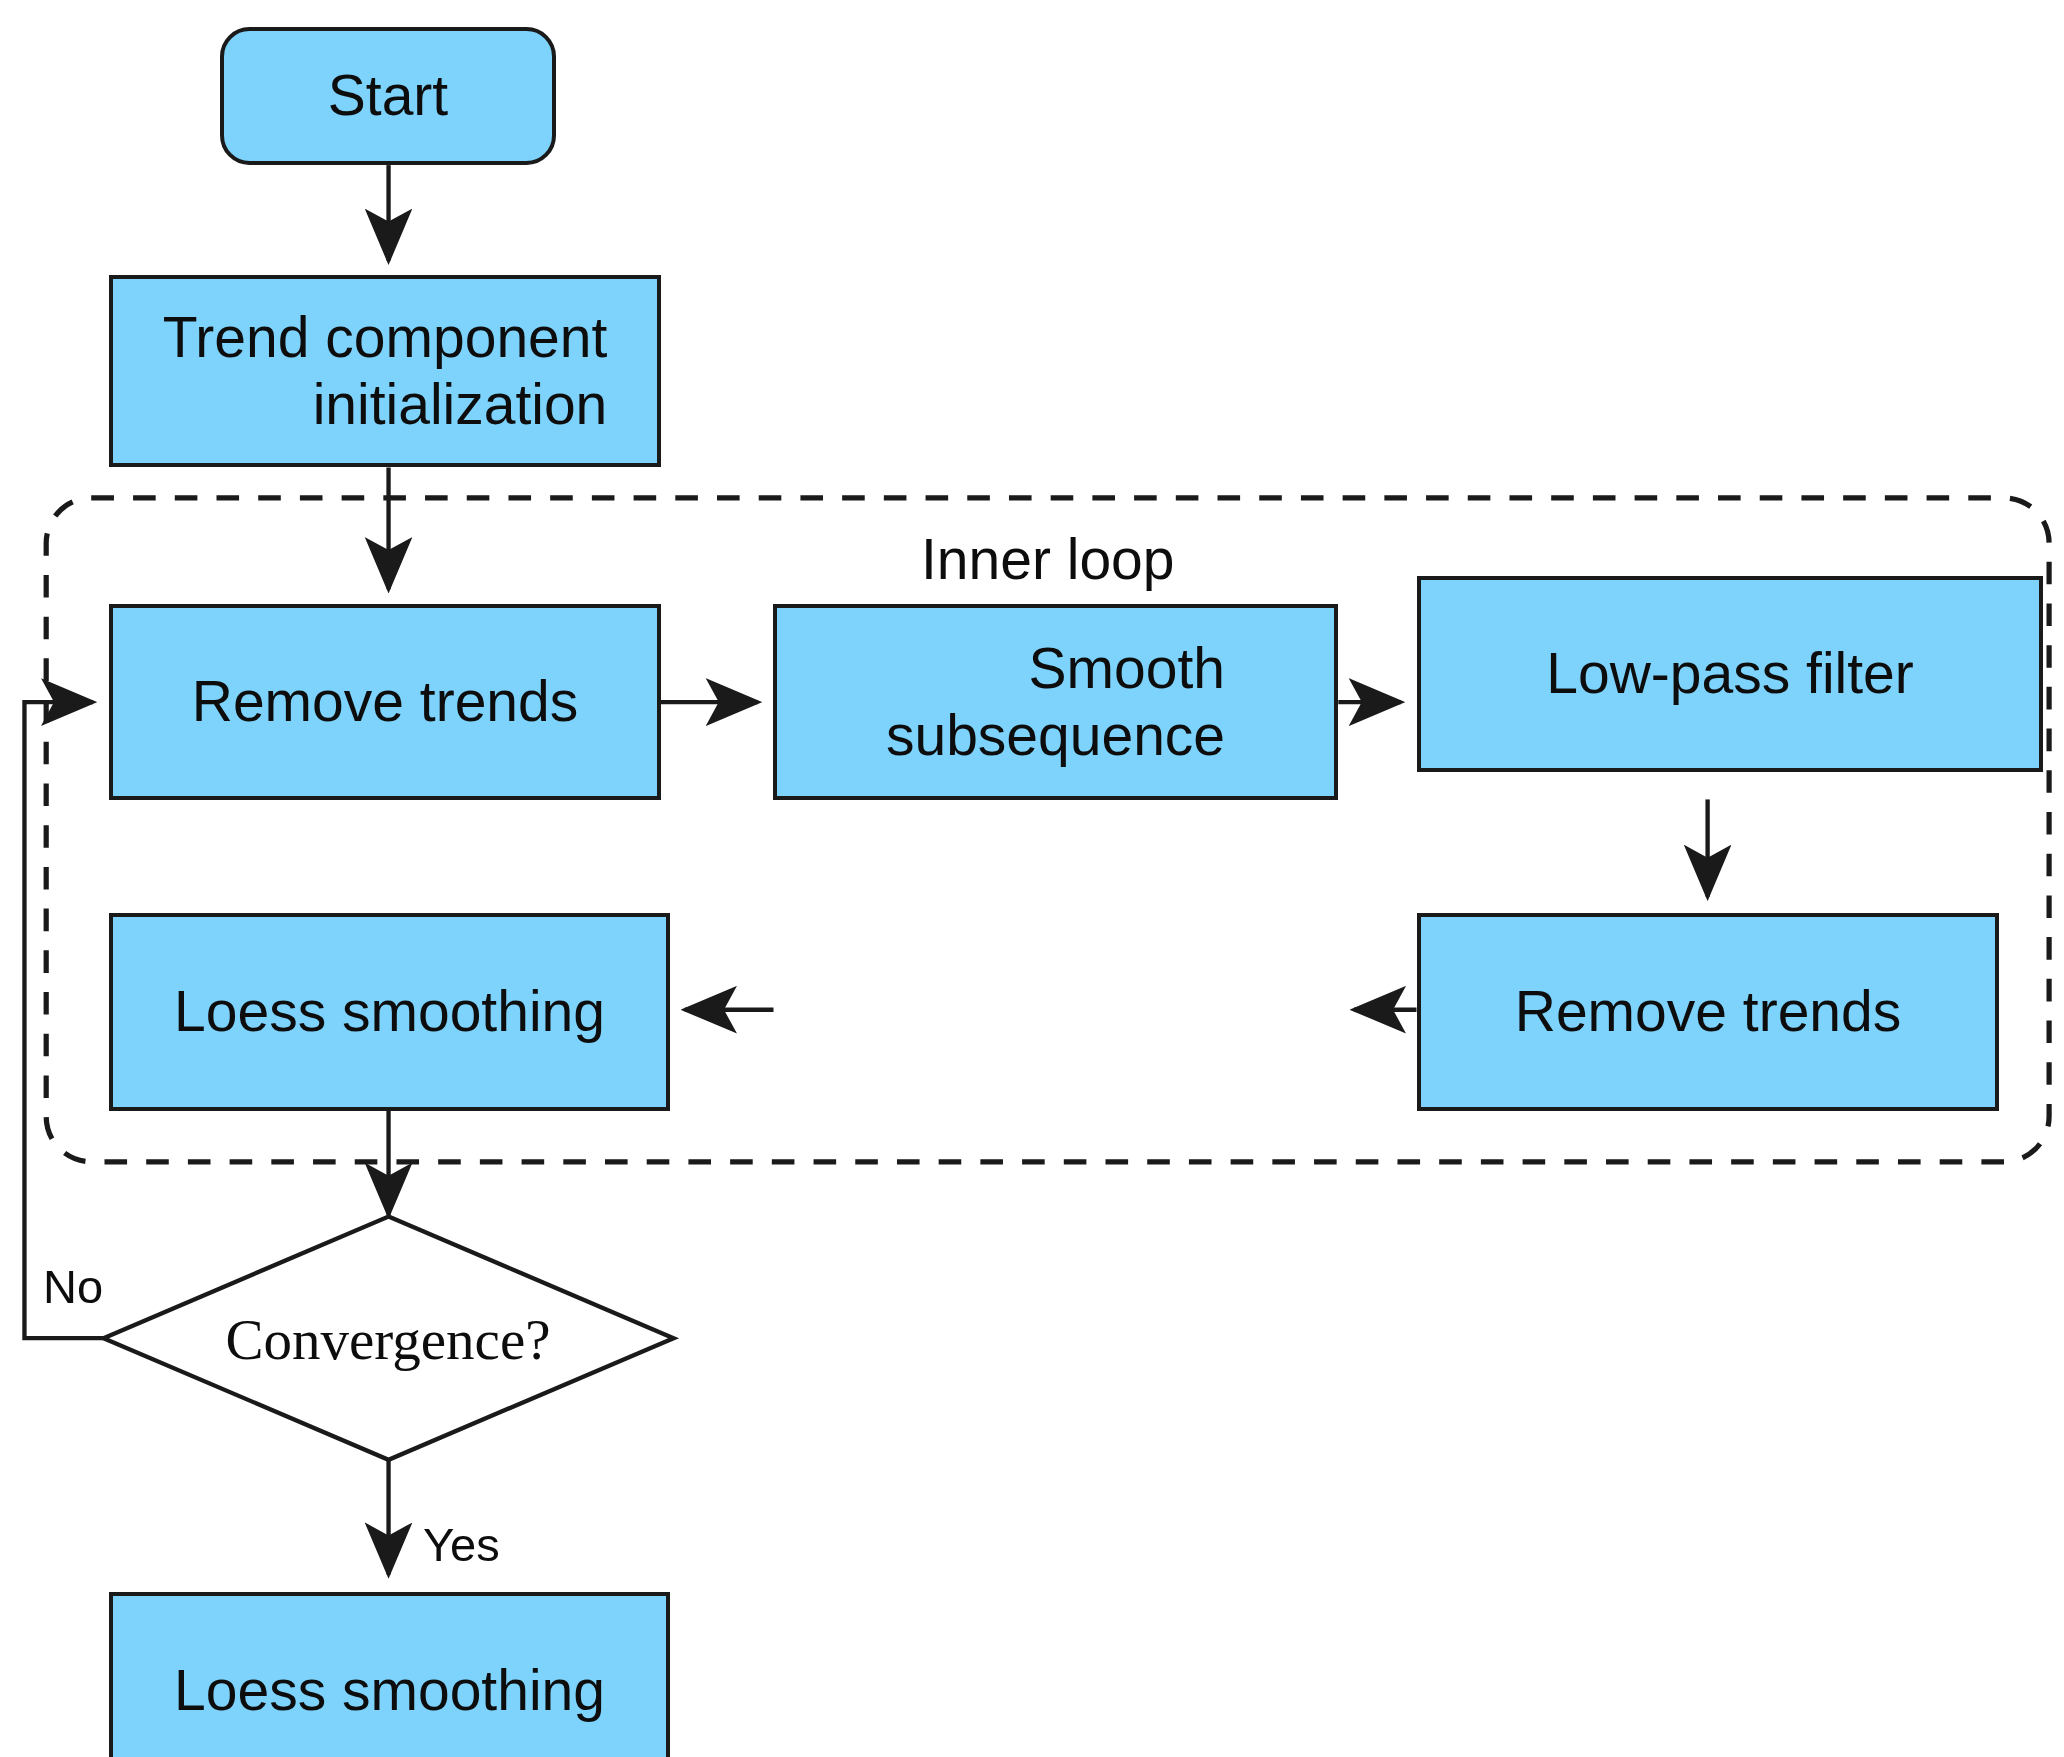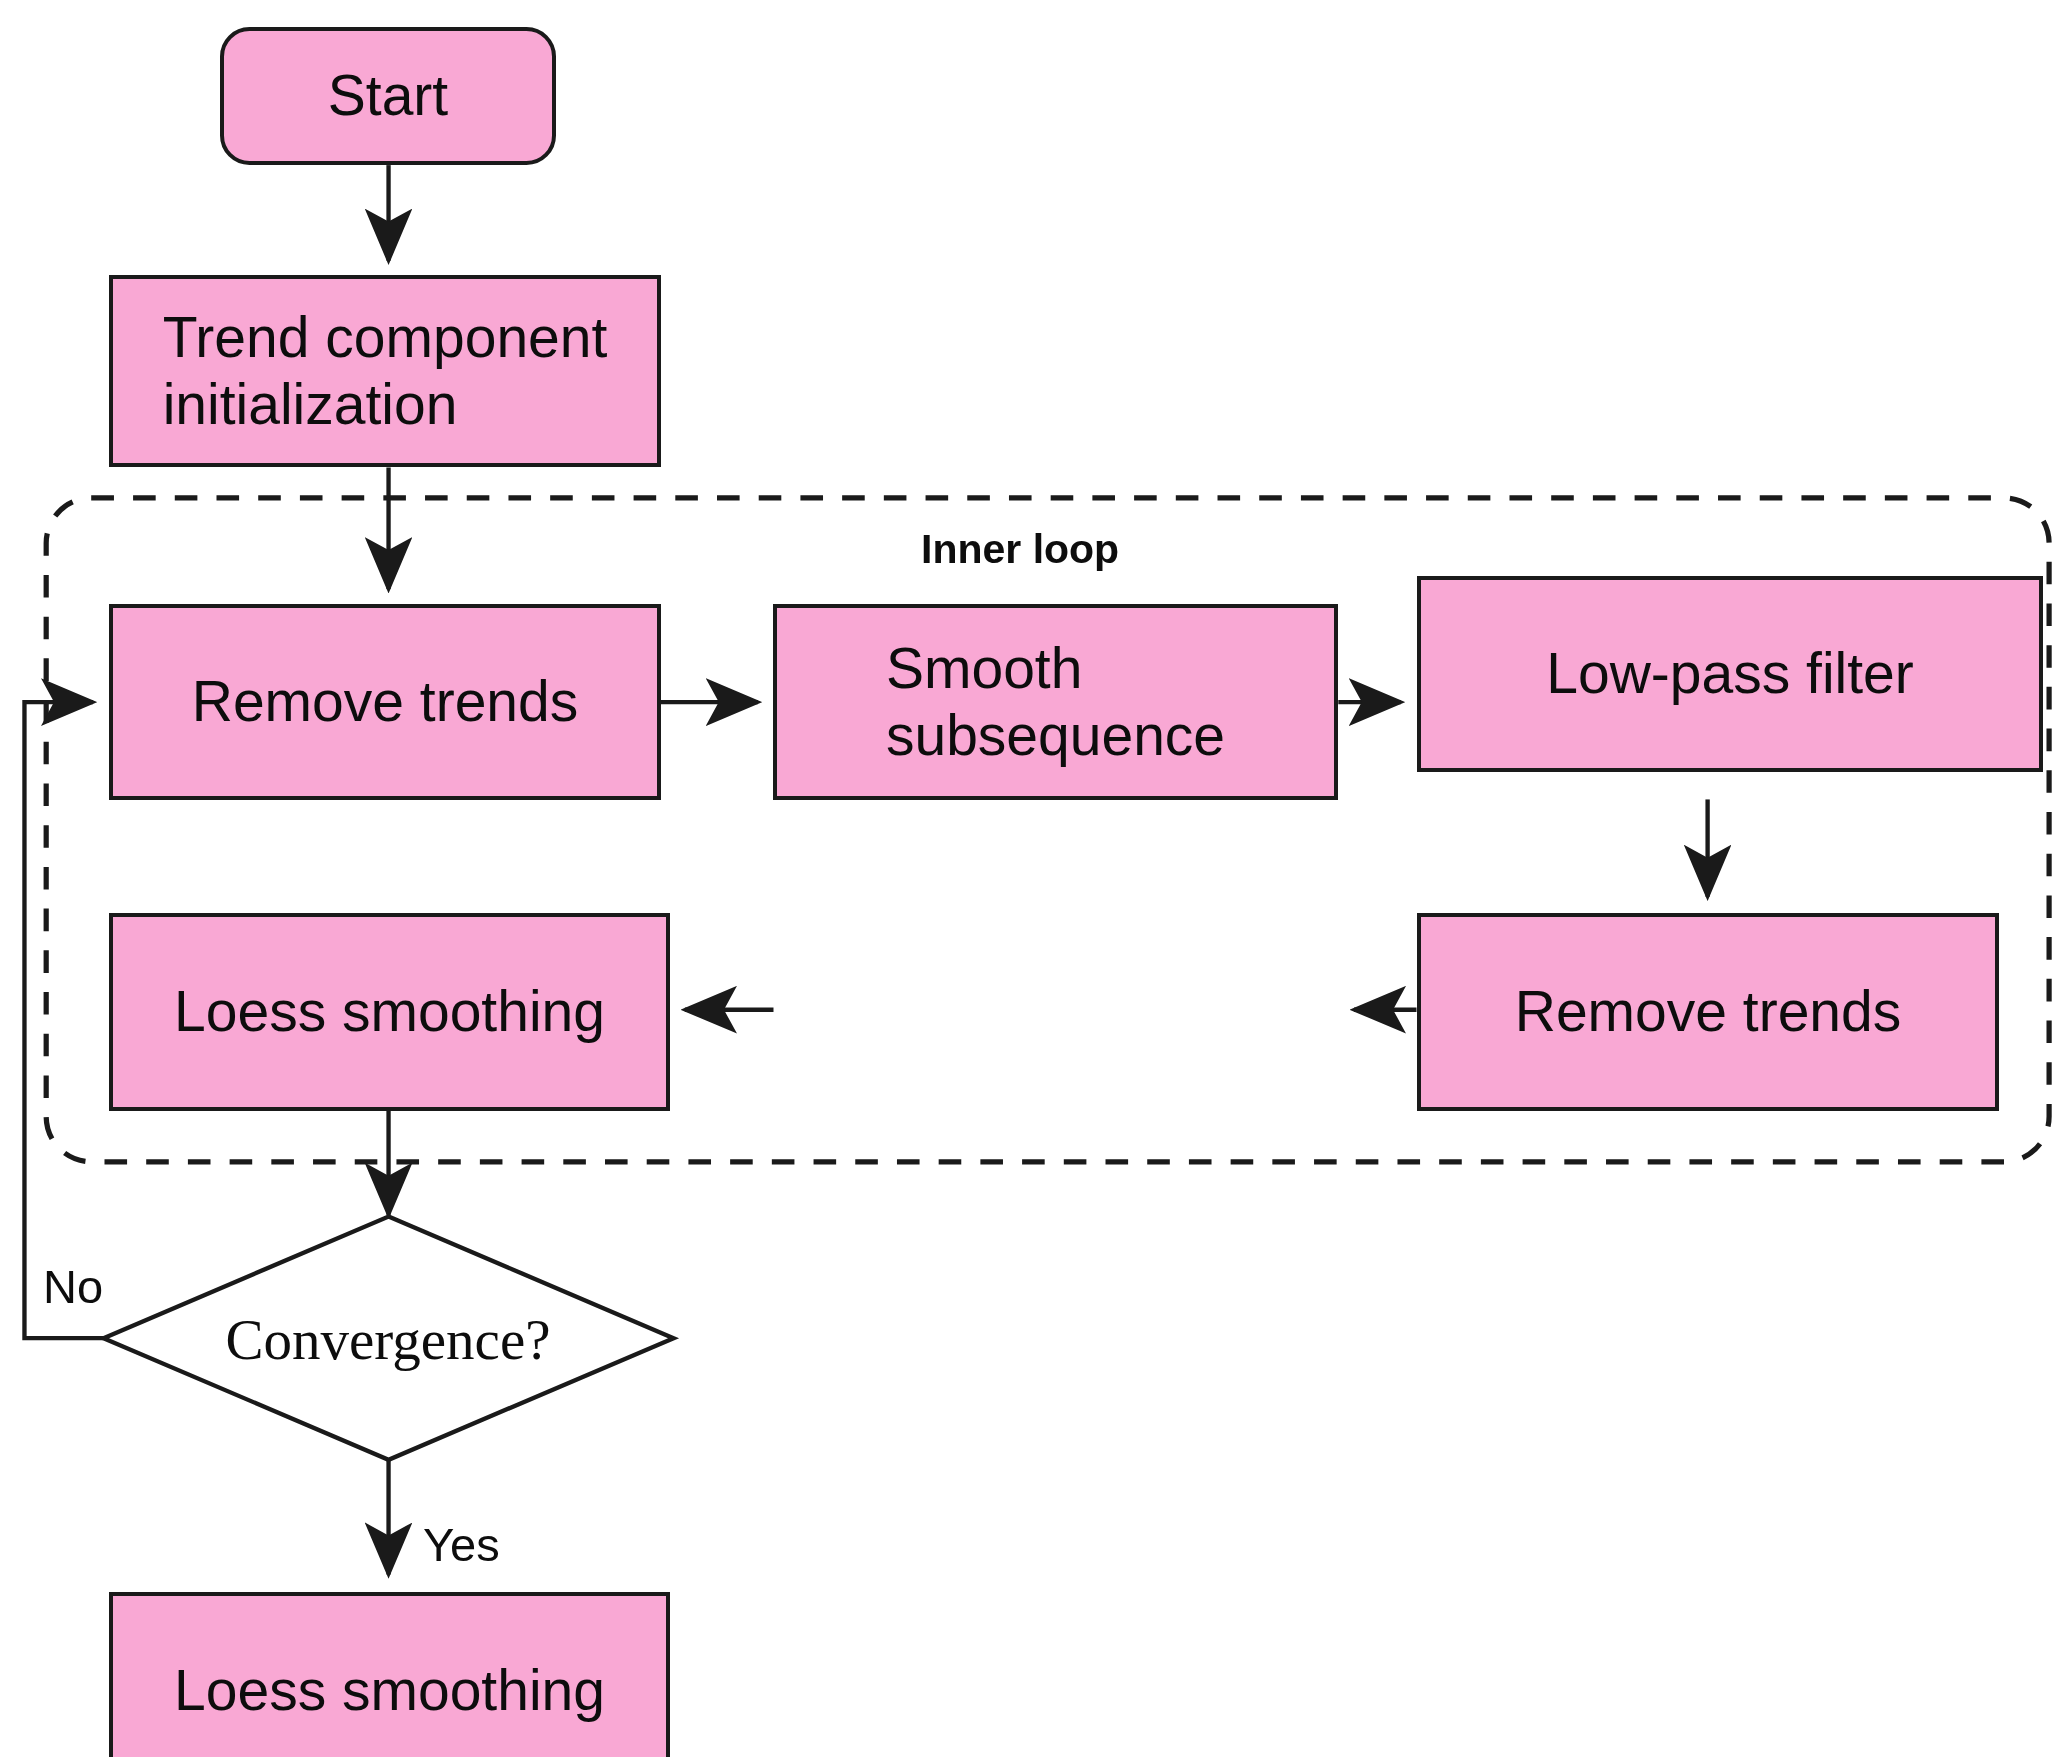--- a/index.html
+++ b/index.html
@@ -21,40 +21,40 @@
     position: absolute;
     top: 0;
     left: 0;
     width: 2064px;
     height: 1757px;
   }
   
   .node {
     position: absolute;
     box-sizing: border-box;
-    background: #f9a8d4;
+    background: #7dd3fc;
     border: 4.3px solid #1a1a1a;
     display: flex;
     align-items: center;
     justify-content: center;
-    text-align: left;
+    text-align: right;
     color: #0d0d0d;
     font-size: 57px;
     line-height: 1.18;
     font-family: "Liberation Sans", sans-serif;
     white-space: pre-line;
     z-index: 3;
   }
   .node.rounded {
     border-radius: 29.5px;
   }
   .loop-label {
     position: absolute;
-    font-weight: bold;
-    font-size: 41px;
+    font-weight: normal;
+    font-size: 57px;
     color: #0d0d0d;
     z-index: 4;
     font-family: "Liberation Sans", sans-serif;
     white-space: nowrap;
   }
   .edge-label {
     position: absolute;
     font-size: 47px;
     color: #0d0d0d;
     z-index: 4;

